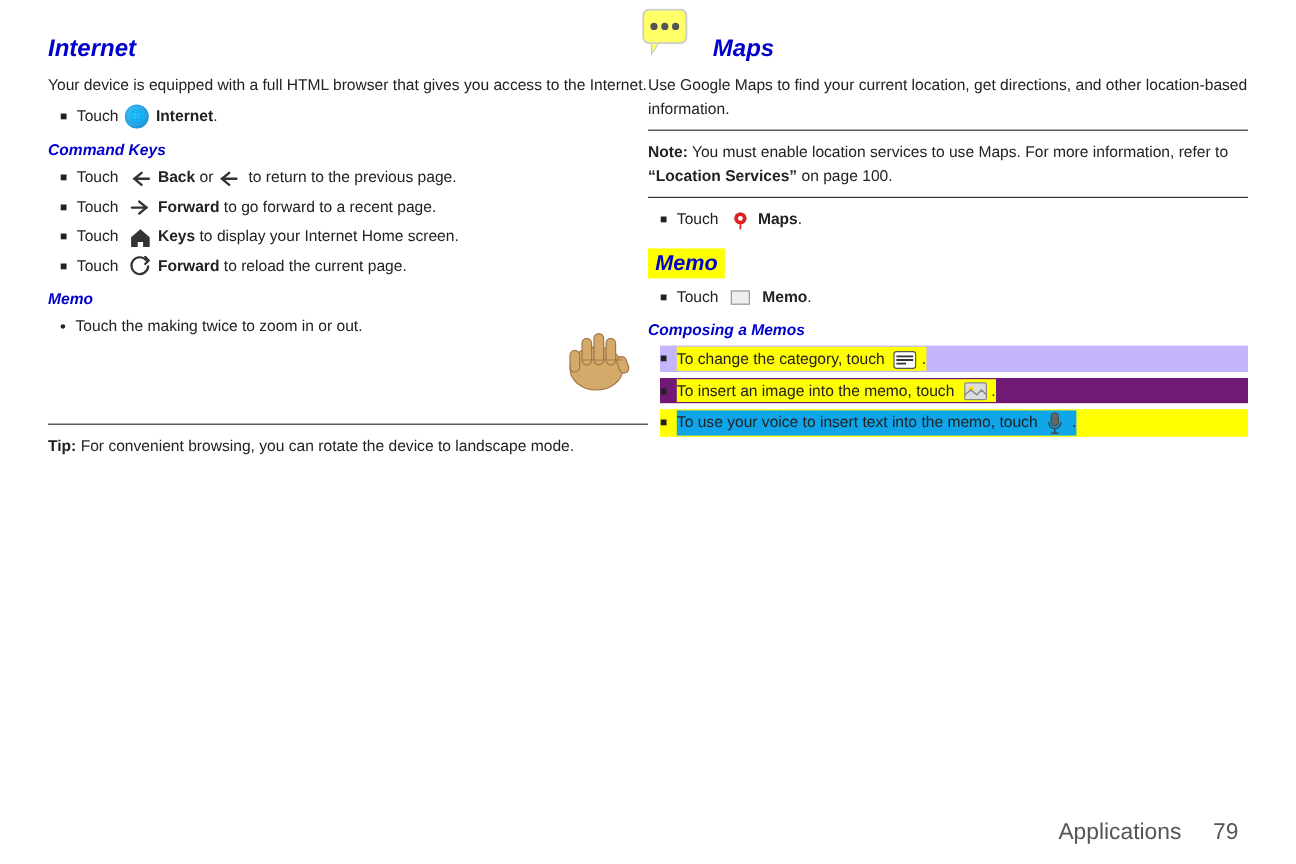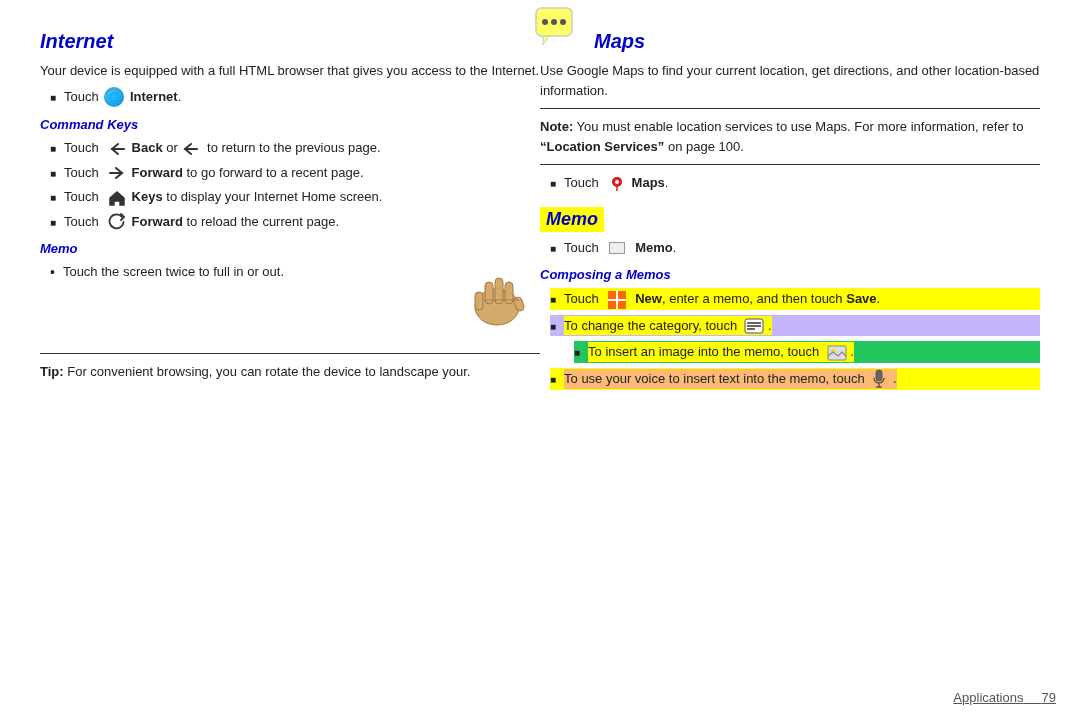--- a/index.html
+++ b/index.html
@@ -192,24 +192,23 @@
       width: 100%;
       height: 2px;
       top: 50%;
       transform: translateY(-50%);
     }
 
     
     .page-footer {
       position: absolute;
       bottom: 15px;
-      right: 24px;
-      font-size: 13px;
+      right: 48px;
+      font-size: 19px;
       color: #555;
-      text-decoration: underline;
     }
 
     li.hl-item {
       background-color: #ffff00;
     }
 
     .inline-globe {
       display: inline-flex;
       align-items: center;
       justify-content: center;
@@ -314,28 +313,28 @@
             <rect x="50" y="20" width="8" height="22" rx="4" fill="#d4a96a" stroke="#a0784a" stroke-width="1"></rect>
             <rect x="20" y="30" width="8" height="18" rx="4" fill="#d4a96a" stroke="#a0784a" stroke-width="1"></rect>
             <rect x="60" y="35" width="8" height="14" rx="4" fill="#d4a96a" stroke="#a0784a" stroke-width="1" transform="rotate(-20,64,42)"></rect>
 
             <line x1="30" y1="38" x2="64" y2="38" stroke="#a0784a" stroke-width="0.8"></line>
           </svg>
         </div>
 
         <ul class="dot-list">
           <li>
-            <span>Touch the screen twice to full in or out.</span>
+            <span>Touch the making twice to zoom in or out.</span>
           </li>
         </ul>
       </div>
 
       <div class="tip-box">
         <span class="bold">Tip:</span>
-        <span>For convenient browsing, you can rotate the device to landscape your.</span>
+        <span>For convenient browsing, you can rotate the device to landscape mode.</span>
       </div>
     </div>
 
   </div>
 
   <div class="right-col">
 
     <div>
       <div class="maps-header">
 
@@ -394,59 +393,51 @@
           </span>
         </li>
       </ul>
 
       
       <div>
         <div class="subsection-title">Composing a Memos</div>
 
         <ul class="bullet-list">
 
-          <li class="hl-item" style="background:#ffff00;padding:1px 0;">
-            <span></span>
-            <span style="background:#ffff00;">
-              Touch&nbsp;
-              <span class="new-icon"></span>
-              &nbsp;<span class="bold">New</span>, enter a memo, and then touch <span class="bold">Save</span>.
-            </span>
-          </li>
 
           <li style="background:#c4b5fd;padding:1px 0;margin-top:4px;">
             <span></span>
             <span style="background:#ffff00;">
               To change the category, touch&nbsp;
               <svg width="20" height="16" viewBox="0 0 20 16" style="vertical-align:middle;">
                 <rect x="1" y="1" width="18" height="14" rx="2" fill="#fff" stroke="#555" stroke-width="1"></rect>
                 <line x1="3" y1="5" x2="17" y2="5" stroke="#333" stroke-width="1.5"></line>
                 <line x1="3" y1="8" x2="17" y2="8" stroke="#333" stroke-width="1.5"></line>
                 <line x1="3" y1="11" x2="11" y2="11" stroke="#333" stroke-width="1.5"></line>
               </svg>
               .
             </span>
           </li>
 
-          <li style="background:#22c55e;padding:1px 0;margin-top:4px;margin-left:24px;">
+          <li style="background:#701a75;padding:1px 0;margin-top:4px;">
             <span></span>
             <span style="background:#ffff00;">
               To insert an image into the memo, touch&nbsp;
               <svg width="20" height="16" viewBox="0 0 20 16" style="vertical-align:middle;">
                 <rect x="1" y="1" width="18" height="14" rx="1" fill="#ddd" stroke="#888" stroke-width="1"></rect>
                 <circle cx="6" cy="6" r="2" fill="#ffd700"></circle>
                 <path d="M1 11L6 7L11 11L15 7L19 11" stroke="#888" stroke-width="1.2" fill="none"></path>
               </svg>
               .
             </span>
           </li>
 
           <li style="background:#ffff00;padding:1px 0;margin-top:4px;">
             <span></span>
-            <span style="background:#fdba74;">
+            <span style="background:#0ea5e9;">
               To use your voice to insert text into the memo, touch&nbsp;
               <svg width="14" height="20" viewBox="0 0 14 20" style="vertical-align:middle;">
                 <rect x="4" y="1" width="6" height="11" rx="3" fill="#666" stroke="#444" stroke-width="0.8"></rect>
                 <path d="M2 9A5 5 0 0 0 12 9" stroke="#444" stroke-width="1.2" fill="none" stroke-linecap="round"></path>
                 <line x1="7" y1="14" x2="7" y2="18" stroke="#444" stroke-width="1.2"></line>
                 <line x1="4" y1="18" x2="10" y2="18" stroke="#444" stroke-width="1.2"></line>
               </svg>
               &nbsp;.
             </span>
           </li>

